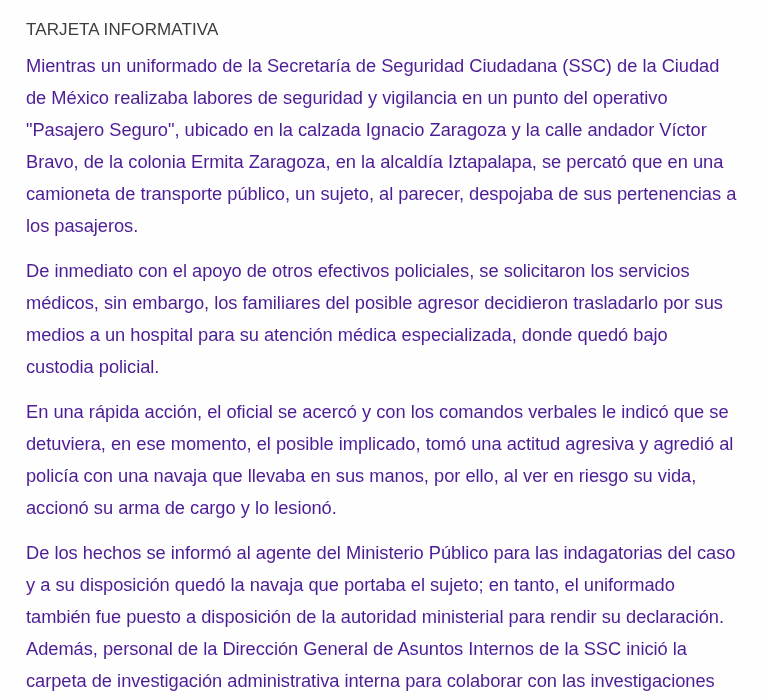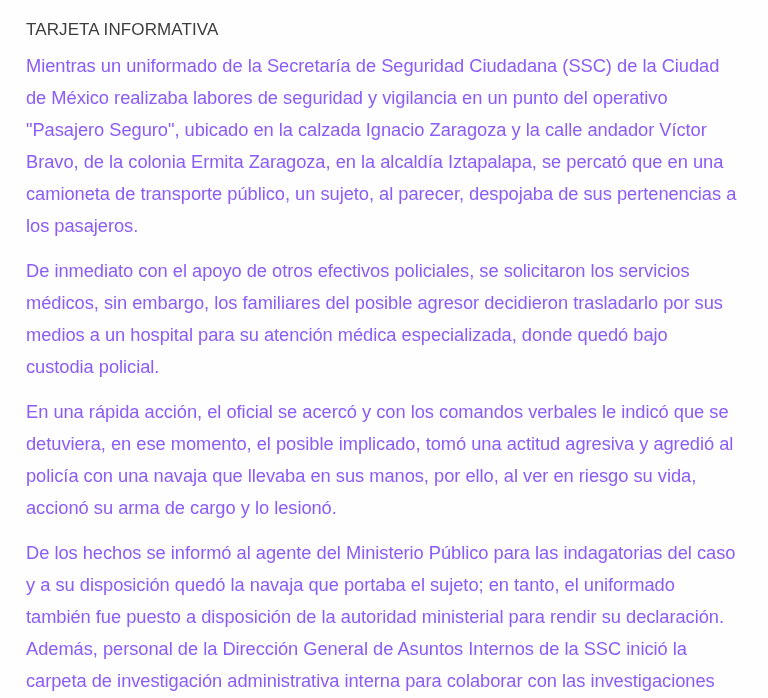--- a/index.html
+++ b/index.html
@@ -34,21 +34,21 @@
   }
   .body-copy {
     width: 714px;
   }
   .doc-paragraph {
     margin: 0 0 13px 0;
     padding: 0;
     font-size: 18.3px;
     line-height: 32px;
     font-weight: 400;
-    color: #8b5cf6;
+    color: #4c1d95;
     text-align: left;
     letter-spacing: -0.05px;
     word-spacing: 0.1px;
   }
   .doc-paragraph:last-child {
     margin-bottom: 0;
   }
 </style>
 </head>
 <body>

